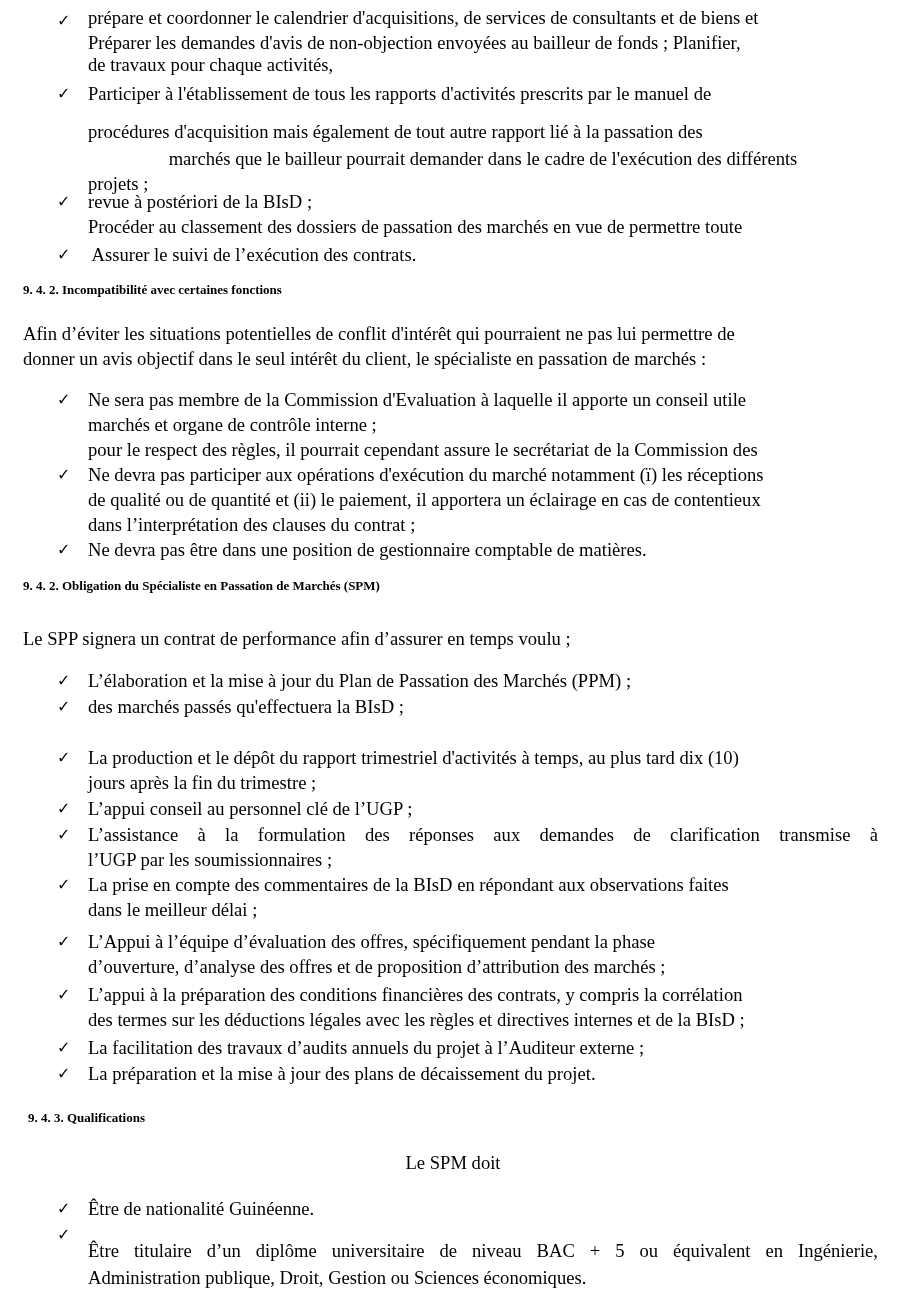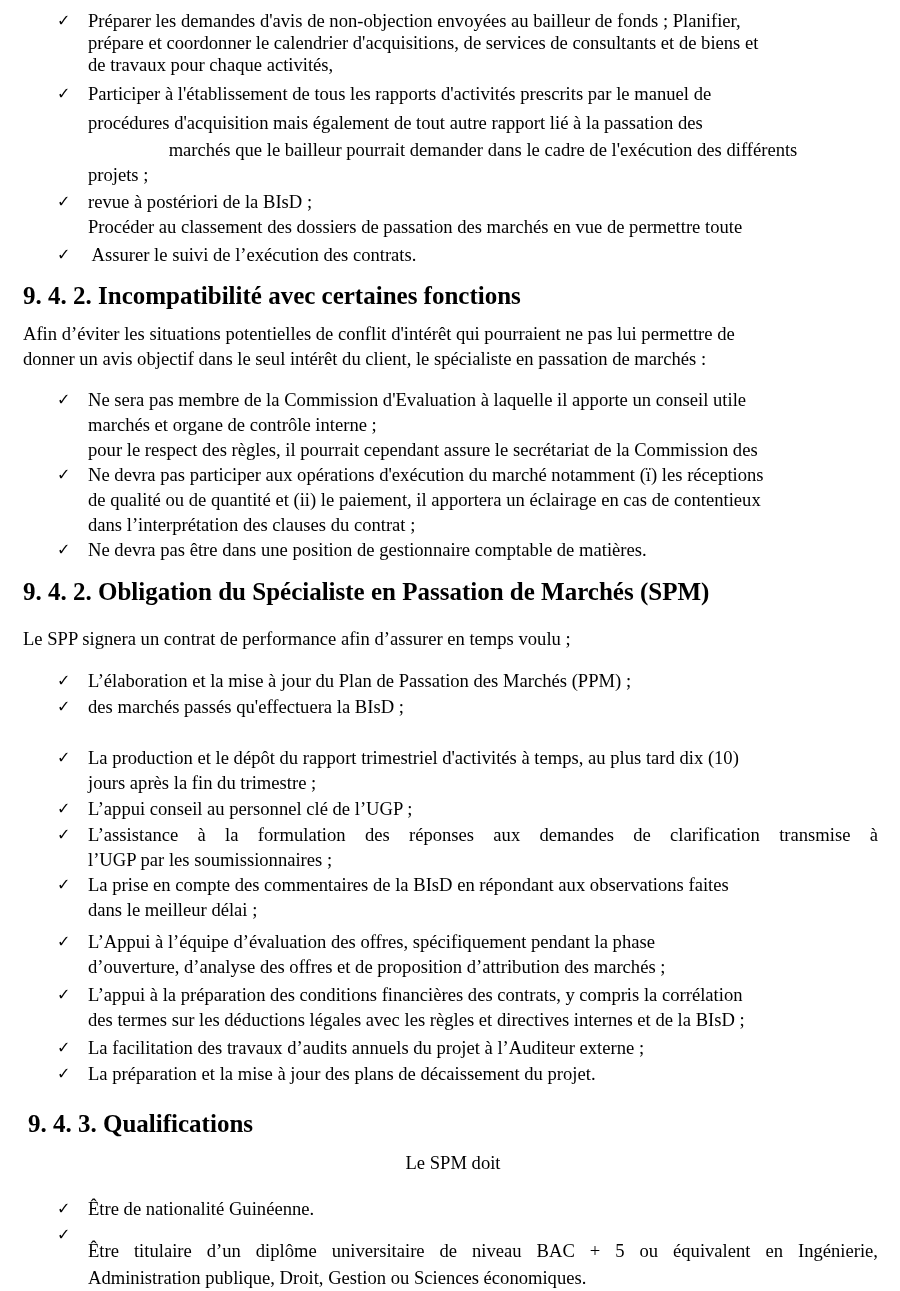--- a/index.html
+++ b/index.html
@@ -8,40 +8,40 @@
     font-family: "Liberation Serif", "DejaVu Serif", serif;
     color: #000; font-size: 18.6px;
   }
   .page { position: absolute; left: 0; top: 0; width: 900px; }
   ul.checks { list-style: none; margin: 0; padding: 0; position: absolute; left: 0; width: 900px; }
   ul.checks li { position: absolute; left: 88px; width: 790px; line-height: 25px; }
   ul.checks li .chk {
     position: absolute; left: -31px; top: 0; width: 20px;
     font-family: "DejaVu Sans", sans-serif; font-size: 16px;
   }
-  .heading { font-weight: bold; position: absolute; left: 23px; font-size: 25px; }
+  .heading { font-weight: bold; position: absolute; left: 23px; font-size: 13px; }
   .para { position: absolute; left: 23px; width: 860px; line-height: 25px; }
   .just { text-align: justify; }
 </style>
 </head>
 <body>
 
 <div class="page">
 
   <ul class="checks" style="top:0;">
     <li style="top:8px;">
       <span class="chk">✓</span>
+      <div style="margin-top:-3px;">prépare et coordonner le calendrier d'acquisitions, de services de consultants et de biens et</div>
       <div>Préparer les demandes d'avis de non-objection envoyées au bailleur de fonds ; Planifier,</div>
-      <div style="margin-top:-3px;">prépare et coordonner le calendrier d'acquisitions, de services de consultants et de biens et</div>
       <div style="margin-top:-3px;">de travaux pour chaque activités,</div>
     </li>
     <li style="top:81px;">
       <span class="chk">✓</span>
       <div>Participer à l'établissement de tous les rapports d'activités prescrits par le manuel de</div>
-      <div style="margin-top:4px;">procédures d'acquisition mais également de tout autre rapport lié à la passation des</div>
+      <div style="margin-top:13px;">procédures d'acquisition mais également de tout autre rapport lié à la passation des</div>
       <div style="margin-top:2px;text-align:center;">marchés que le bailleur pourrait demander dans le cadre de l'exécution des différents</div>
       <div style="margin-top:0px;">projets ;</div>
     </li>
     <li style="top:189px;">
       <span class="chk">✓</span>
       <div>revue à postériori de la BIsD ;</div>
       <div>Procéder au classement des dossiers de passation des marchés en vue de permettre toute</div>
     </li>
     <li style="top:242px;">
       <span class="chk">✓</span>

